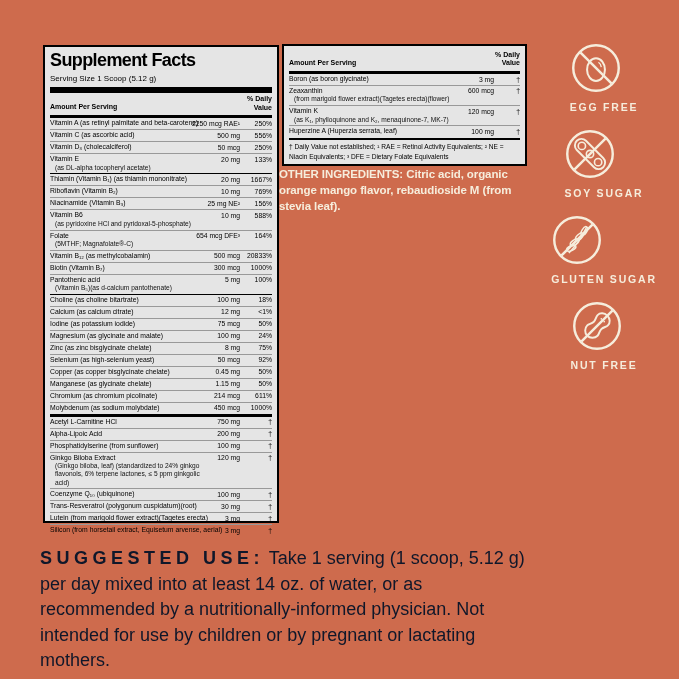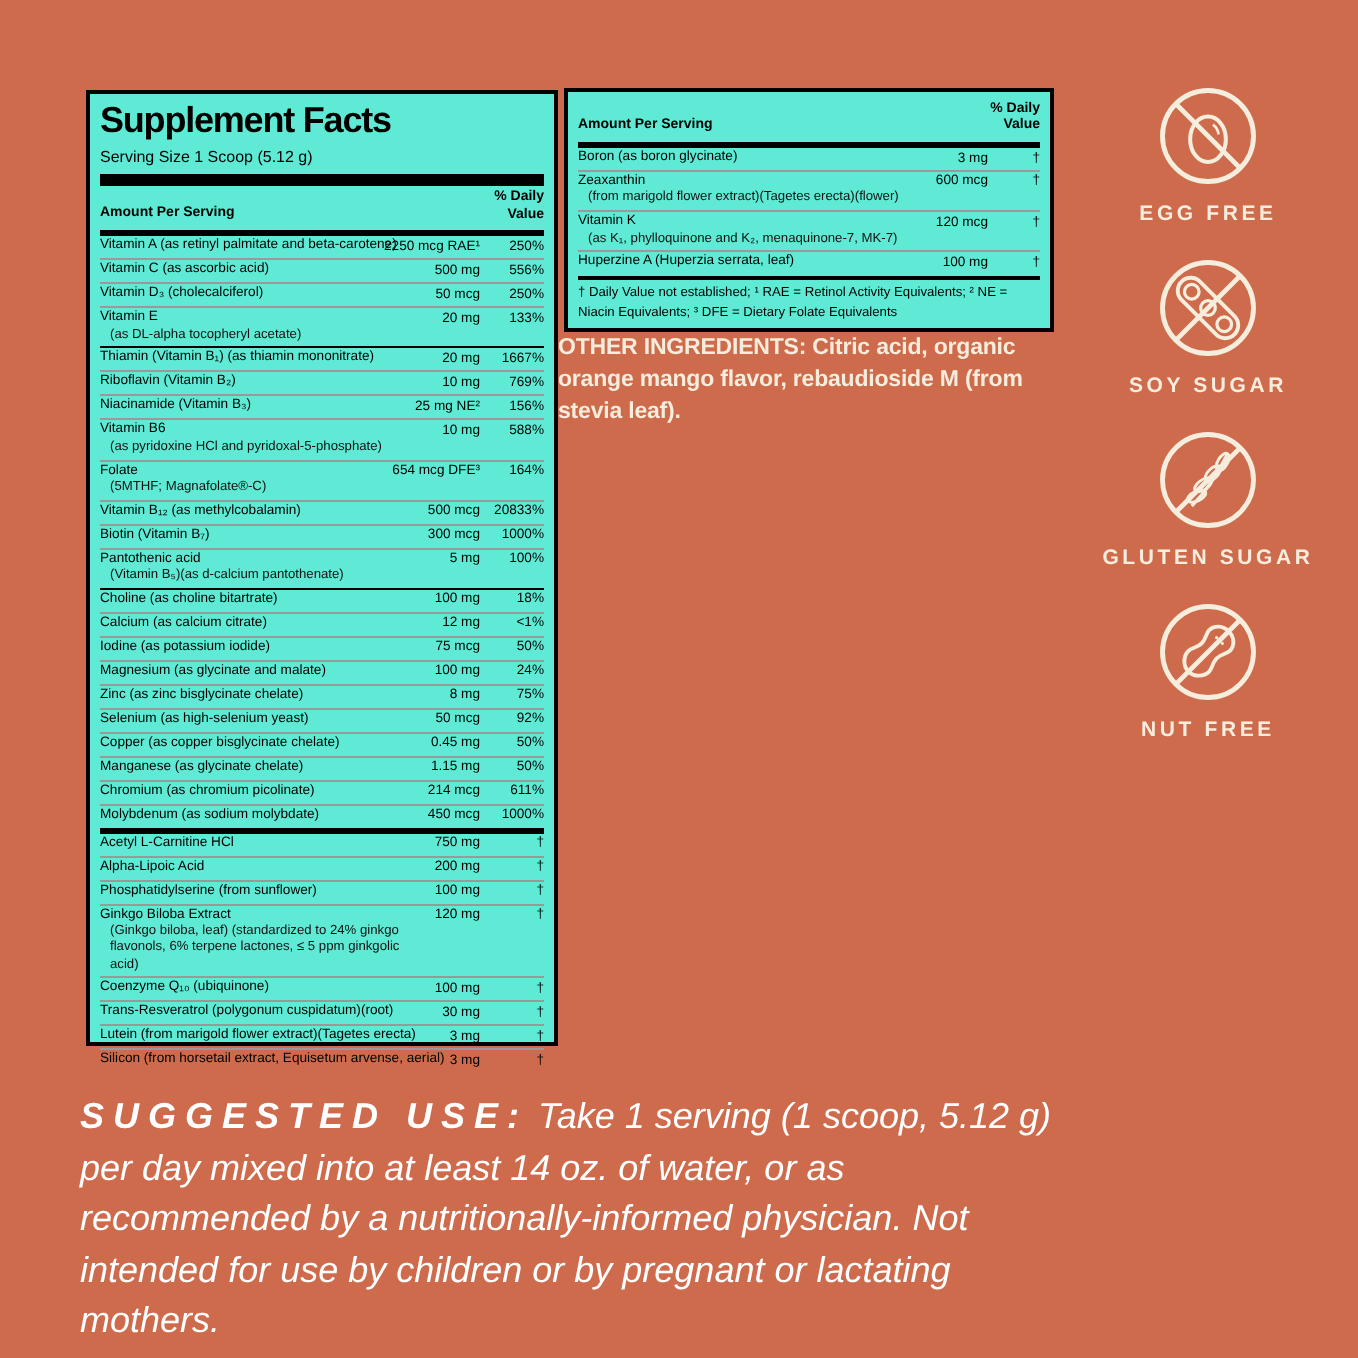--- a/index.html
+++ b/index.html
@@ -4,21 +4,21 @@
 <style>
   html,body{margin:0;padding:0;}
   body{
     width:679px;height:679px;position:relative;overflow:hidden;
     background:#CE6B4D;
     font-family:"Liberation Sans","DejaVu Sans",sans-serif;
     -webkit-font-smoothing:antialiased;
   }
   
   .facts{
-    position:absolute;background:#5eead4;border:2px solid #000;
+    position:absolute;background:#e5e5e5;border:2px solid #000;
     box-sizing:border-box;color:#000;padding:3px 5px;
   }
   #left-panel{left:43px;top:45px;width:236px;height:478px;}
   #right-panel{left:282px;top:44px;width:245px;}
   .sf-title{font-size:18px;font-weight:bold;letter-spacing:-0.6px;line-height:1.1;margin:1px 0 3px;}
   .sf-serving{font-size:8px;line-height:1.3;}
   .bar-thick{height:6px;background:#000;margin:3px 0 0;}
   .col-hdr{position:relative;border-bottom:3px solid #000;padding:2px 0 2px;min-height:18px;}
   .col-hdr .h-amount{font-size:7px;font-weight:bold;line-height:1.2;width:70px;display:inline-block;}
   .col-hdr .h-dv{font-size:7px;font-weight:bold;line-height:1.2;width:34px;text-align:right;position:absolute;right:0;top:2px;}
@@ -36,30 +36,30 @@
   #other-ingredients{
     position:absolute;left:279px;top:166px;width:238px;
     color:#F6EDDC;font-size:11.5px;line-height:1.4;letter-spacing:-0.1px;font-weight:600;
   }
   #other-ingredients .oi-label{font-weight:800;}
   
   #badges{
     position:absolute;left:545px;top:42px;width:118px;
     display:flex;flex-direction:column;align-items:center;gap:15px;
   }
-  .badge{display:flex;flex-direction:column;align-items:center;}
+  .badge{display:flex;flex-direction:column;align-items:flex-start;}
   .badge svg{display:block;}
   .badge-label{
     margin-top:7px;color:#F6EDDC;font-size:10.5px;font-weight:bold;
     letter-spacing:1.8px;white-space:nowrap;
   }
   
   #suggested-use{
     position:absolute;left:40px;top:546px;width:502px;
-    color:#ffffff;font-size:18px;line-height:1.42;font-style:italic;
+    color:#0f172a;font-size:18px;line-height:1.42;
   }
   #suggested-use .su-label{font-weight:bold;letter-spacing:4.5px;}
 </style>
 </head>
 <body>
 
 <div class="facts" id="left-panel">
   <div class="sf-title">Supplement Facts</div>
   <div class="sf-serving">Serving Size 1 Scoop (5.12 g)</div>
   <div class="bar-thick"></div>

